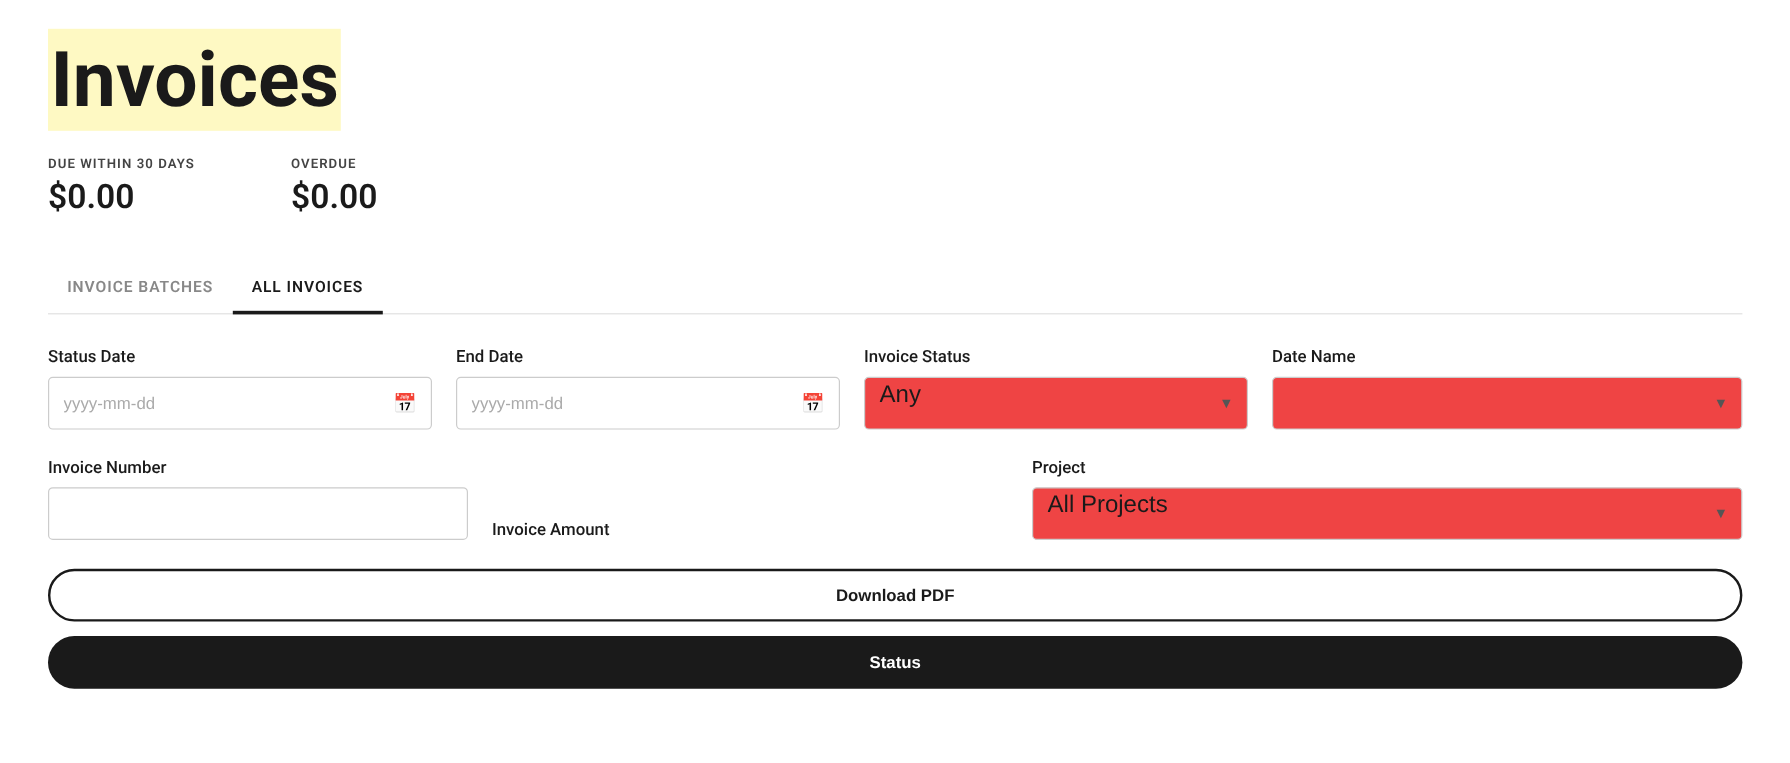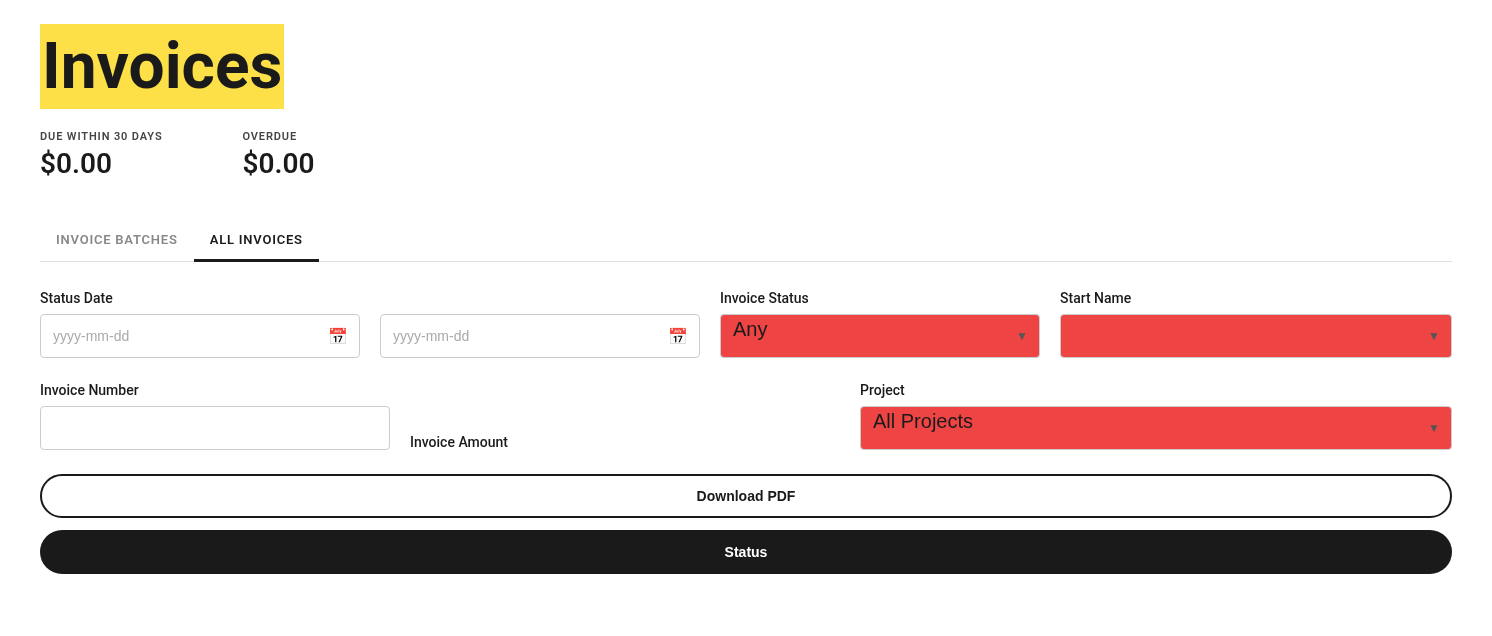--- a/index.html
+++ b/index.html
@@ -13,21 +13,21 @@
       background: #ffffff;
       color: #1a1a1a;
       padding: 32px 40px;
       min-height: 636px;
     }
 
     .page-title {
       font-size: 64px;
       font-weight: 700;
       line-height: 1.1;
-      background-color: #fde047;
+      background-color: #fef9c3;
       display: inline;
       padding: 5px 2px;
     }
 
     .summary-section {
       display: flex;
       gap: 80px;
       margin-top: 28px;
       margin-bottom: 40px;
     }
@@ -243,20 +243,21 @@
 
   <div class="filter-group date-field">
     <label class="filter-label">Status Date</label>
     <div class="date-input-wrapper">
       <input type="text" class="filter-input" placeholder="yyyy-mm-dd" style="">
       <span class="calendar-icon">📅</span>
     </div>
   </div>
 
   <div class="filter-group date-field">
+    <label class="filter-label">End Date</label>
     <div class="date-input-wrapper">
       <input type="text" class="filter-input" placeholder="yyyy-mm-dd" style="">
       <span class="calendar-icon">📅</span>
     </div>
   </div>
 
   <div class="filter-group status-field">
     <label class="filter-label">Invoice Status</label>
     <div class="select-wrapper">
       <select>
@@ -265,21 +266,21 @@
         <option>Pending</option>
         <option>Paid</option>
         <option>Overdue</option>
         <option>Cancelled</option>
       </select>
       <span class="chevron-icon">▼</span>
     </div>
   </div>
 
   <div class="filter-group payee-field">
-    <label class="filter-label">Start Name</label>
+    <label class="filter-label">Date Name</label>
     <div class="select-wrapper">
       <select>
         <option value=""></option>
       </select>
       <span class="chevron-icon">▼</span>
     </div>
   </div>
 
 </div>
 

